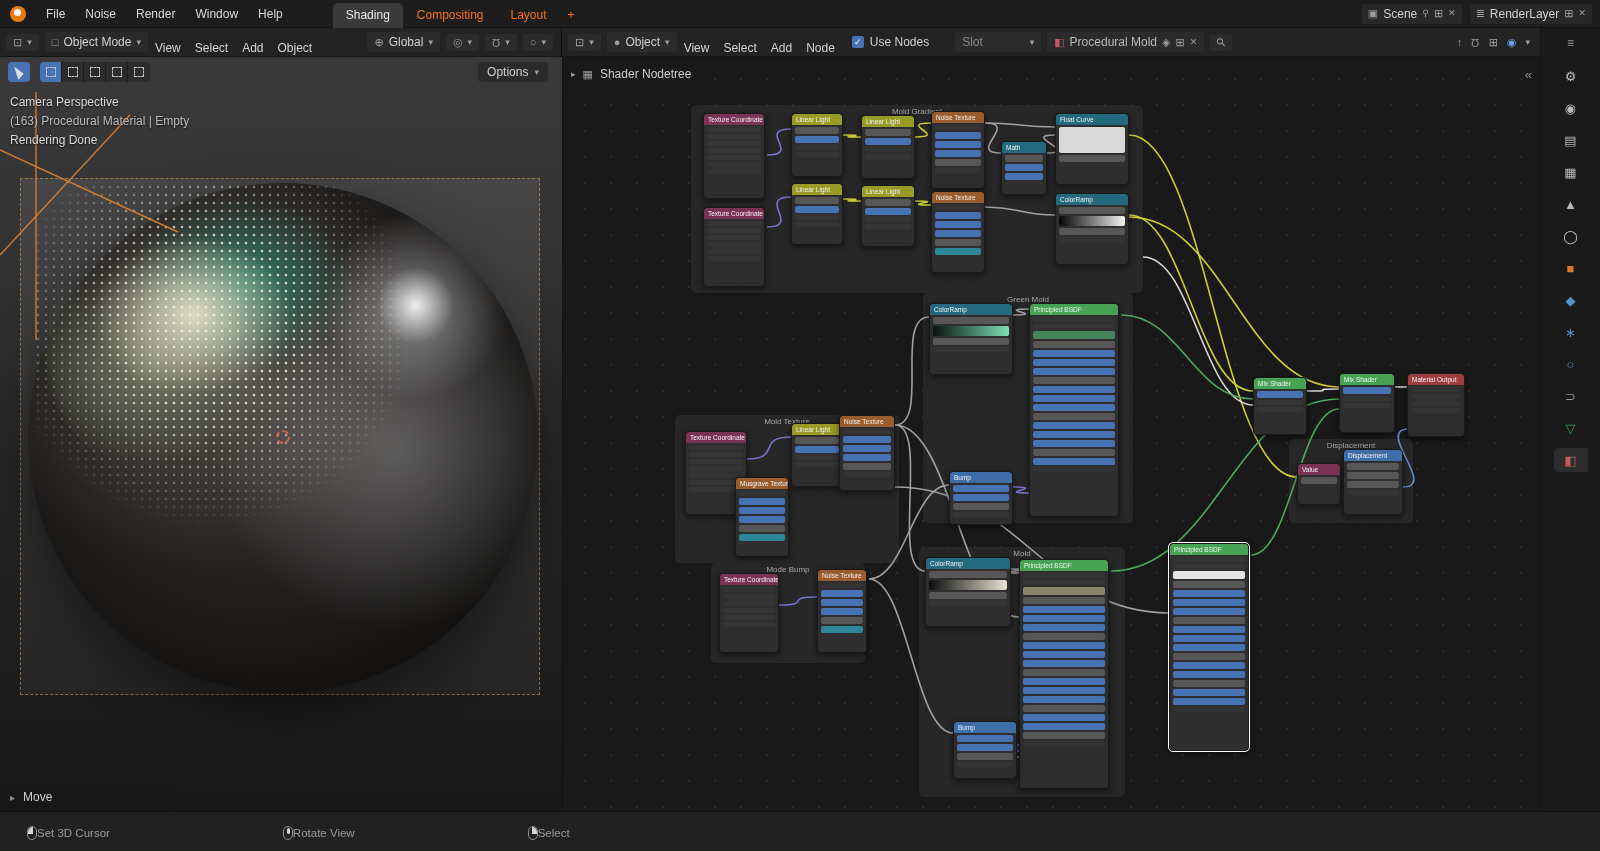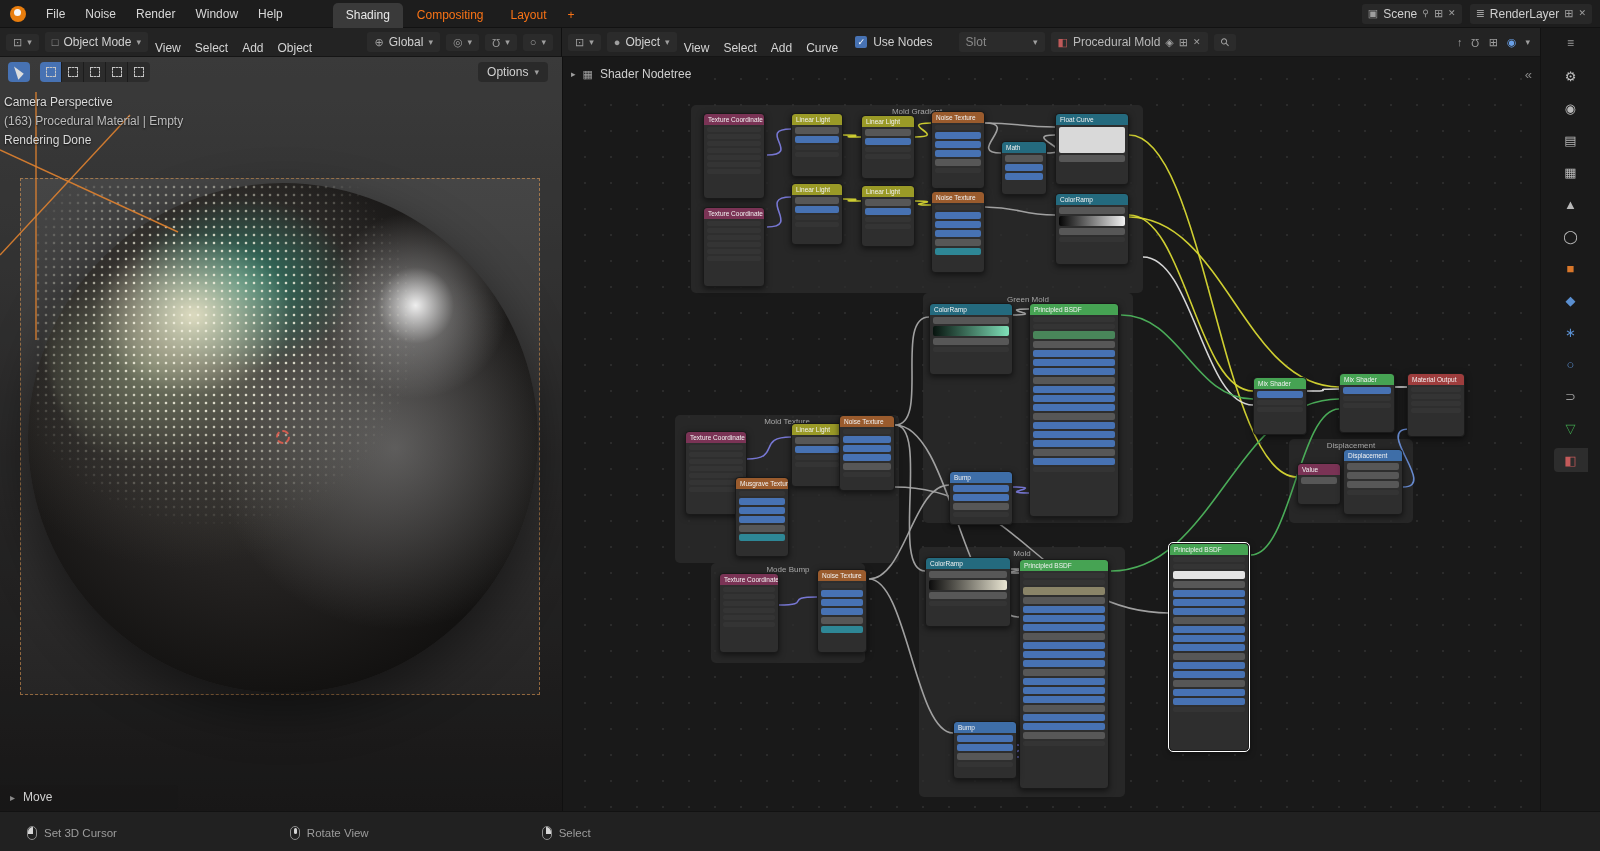--- a/index.html
+++ b/index.html
@@ -73,21 +73,21 @@
     justify-content:center; border-right:1px solid #1c1c1c;}
   .tool-btn.single { border-radius:4px; border-right:none;}
   .tool-group .tool-btn:first-child { border-radius:4px 0 0 4px;}
   .tool-group .tool-btn:last-child { border-radius:0 4px 4px 0; border-right:none;}
   .tool-btn.active { background:#4772b3;}
   .tri-cursor { width:0; height:0; border-left:7px solid #ddd; border-top:10px solid transparent;
     border-bottom:4px solid transparent; transform:rotate(-18deg);}
   .dash-sq { width:10px; height:10px; border:1px dashed #c4c4c4;}
   .options-btn { position:absolute; right:14px; top:5px; display:flex; gap:6px; align-items:center;
     background:rgba(40,40,40,.85); border-radius:4px; padding:3px 9px;}
-  .vp-text { position:absolute; left:4px; font-size:12px; color:#d9d9d9; text-shadow:0 1px 2px rgba(0,0,0,.7);}
+  .vp-text { position:absolute; left:10px; font-size:12px; color:#d9d9d9; text-shadow:0 1px 2px rgba(0,0,0,.7);}
   .operator-panel { position:absolute; left:0; top:728px; width:178px; height:24px; background:rgba(24,24,24,.92);
     border-radius:0 4px 4px 0; display:flex; align-items:center; gap:8px; padding-left:10px; color:#cfcfcf;}
   .operator-panel .caret { color:#8a8a8a; font-size:10px;}
   
   .nodeed { position:absolute; left:562px; top:57px; width:978px; height:754px; overflow:hidden; z-index:5;
     background-color:#191919;
     background-image:radial-gradient(#2b2b2b 1px, transparent 1.2px);
     background-size:26px 26px; background-position:9px 9px;
     border-left:1px solid #101010;}
   .breadcrumb { position:absolute; left:8px; top:10px; display:flex; align-items:center; gap:7px; z-index:6;
@@ -114,21 +114,21 @@
     border-left:1px solid #121212; z-index:6; display:flex; flex-direction:column; align-items:center;}
   .props-head { margin-top:8px; color:#9a9a9a; font-size:12px;}
   .ptabs { margin-top:14px; display:flex; flex-direction:column; gap:8px; width:100%; align-items:center;}
   .ptab { width:34px; height:24px; display:flex; align-items:center; justify-content:center; border-radius:4px 0 0 4px;}
   .ptab.active { background:#2d2d2d;}
   .pglyph { font-size:13px; line-height:1;}
   
   .statusbar { position:absolute; left:0; top:811px; width:1600px; height:40px; background:#212121;
     border-top:1px solid #121212; display:flex; align-items:center; color:#9c9c9c; font-size:11.5px; z-index:20;
     padding-top:2px;}
-  .hint { display:flex; align-items:center; gap:7px; margin-right:160px;padding-left:13px;}
+  .hint { display:flex; align-items:center; gap:0; margin-right:160px;padding-left:13px;}
   .hint:first-child { margin-left:14px;}
   .mouse { width:10px; height:14px; border:1px solid #8d8d8d; border-radius:5px; position:relative; flex:none;}
   .mouse span { position:absolute; background:#d6d6d6;}
   .mouse.m-left span { left:0; top:0; width:5px; height:7px; border-radius:5px 0 0 0;}
   .mouse.m-middle span { left:3px; top:1px; width:3px; height:6px; border-radius:2px;}
   .mouse.m-right span { right:0; top:0; width:5px; height:7px; border-radius:0 5px 0 0;}
   .stats { margin-left:auto; margin-right:10px; white-space:nowrap; color:#9c9c9c;}
 </style>
 </head>
 <body>
@@ -204,21 +204,21 @@
     <span class="gi small">▾</span>
   </div>
   <div class="hbtn">
     <span class="gi">●</span>
     <span>Object</span>
     <span class="gi small">▾</span>
   </div>
   <div class="hmenu">View</div>
   <div class="hmenu">Select</div>
   <div class="hmenu">Add</div>
-  <div class="hmenu">Curve</div>
+  <div class="hmenu">Node</div>
   <div class="checkbox-wrap">
     <span class="cb">
         <span>✓</span>
       </span>
     <span>Use Nodes</span>
   </div>
   <div class="hbtn" style="margin-left:26px; min-width:86px; justify-content:space-between">
     <span class="slot">Slot</span>
     <span class="gi small">▾</span>
   </div>

